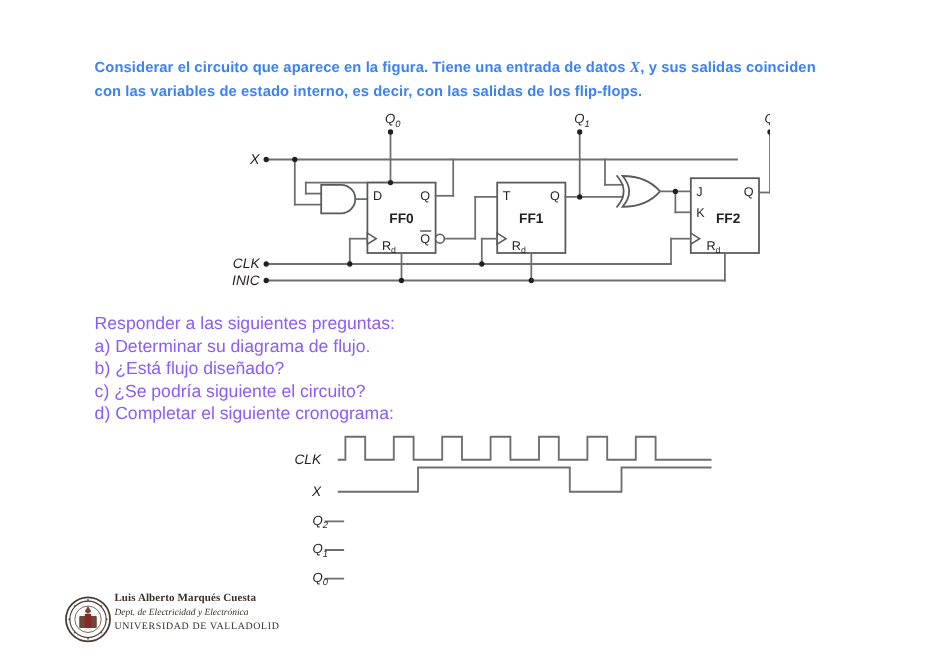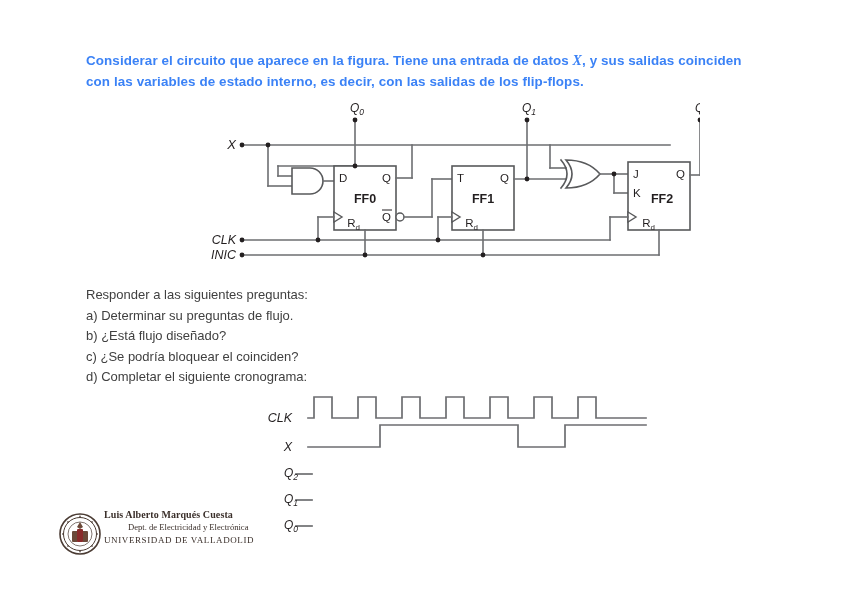--- a/index.html
+++ b/index.html
@@ -29,58 +29,57 @@
     letter-spacing: 0.1px;
     font-weight: bold;
   }
   .intro .v { font-style: italic; font-family: "Liberation Serif", serif; font-size: 14px; }
 
   
   .questions {
     position: absolute;
     left: 86px; top: 285px;
     width: 420px;
-    font-size: 13px;
+    font-size: 16px;
     line-height: 20.5px;
-    color: #404040;
+    color: #8b5cf6;
   }
   .questions .q-line { white-space: pre; }
 
   
   #circuit {
     position: absolute;
     left: 200px; top: 100px;
   }
   
   #timing {
     position: absolute;
     left: 250px; top: 385px;
   }
 
   
   #footer {
     position: absolute;
-    left: 58px; top: 507px;
+    left: 58px; top: 536px;
     width: 200px; height: 56px;
   }
   .foot-text {
     position: absolute;
     left: 46px; top: 2px;
     font-family: "Liberation Serif", serif;
   }
   .foot-line1 {
     font-size: 10px; font-weight: bold;
     color: #3a2f2a; letter-spacing: 0.1px;
     white-space: nowrap;
   }
   .foot-line2 {
-    font-size: 8.6px; 
+    font-size: 8.6px; font-style: italic;
     color: #3a2f2a; margin-top: 2px;
     white-space: nowrap;
-    margin-left: 24px;
   }
   .foot-line3 {
     font-size: 9px; 
     color: #3a2f2a; margin-top: 2.5px;
     letter-spacing: 0.6px;
     white-space: nowrap;
   }
   svg { display: block; }
   svg text { font-family: "Liberation Sans", sans-serif; fill: #231f20; }
 </style>
@@ -209,23 +208,23 @@
         <text x="433" y="97" font-size="11.5">K</text>
         <text x="485" y="78" text-anchor="end" font-size="11.5">Q</text>
         <text x="455" y="127" text-anchor="end" font-size="11.5"><tspan>R</tspan><tspan font-size="8" dy="3">d</tspan></text>
         <text x="462" y="103" text-anchor="middle" font-size="12.5" font-weight="bold">FF2</text>
       </g>
     </svg>
   </div>
 
   <div class="questions">
     <div class="q-line">Responder a las siguientes preguntas:</div>
-    <div class="q-line">a) Determinar su preguntas de flujo.</div>
+    <div class="q-line">a) Determinar su diagrama de flujo.</div>
     <div class="q-line">b) ¿Está flujo diseñado?</div>
-    <div class="q-line">c) ¿Se podría bloquear el coinciden?</div>
+    <div class="q-line">c) ¿Se podría siguiente el circuito?</div>
     <div class="q-line">d) Completar el siguiente cronograma:</div>
   </div>
 
   <div id="timing">
     <svg width="400" height="150" viewBox="0 0 400 150">
       <g fill="none" stroke="#6d6e71" stroke-width="1.7" stroke-linecap="square" stroke-linejoin="miter">
 
         <path d="M58 33 L64 33 L64 12 L82 12 L82 33 L108 33 L108 12 L126 12 L126 33
                  L152 33 L152 12 L170 12 L170 33 L196 33 L196 12 L214 12 L214 33
                  L240 33 L240 12 L258 12 L258 33 L284 33 L284 12 L302 12 L302 33

